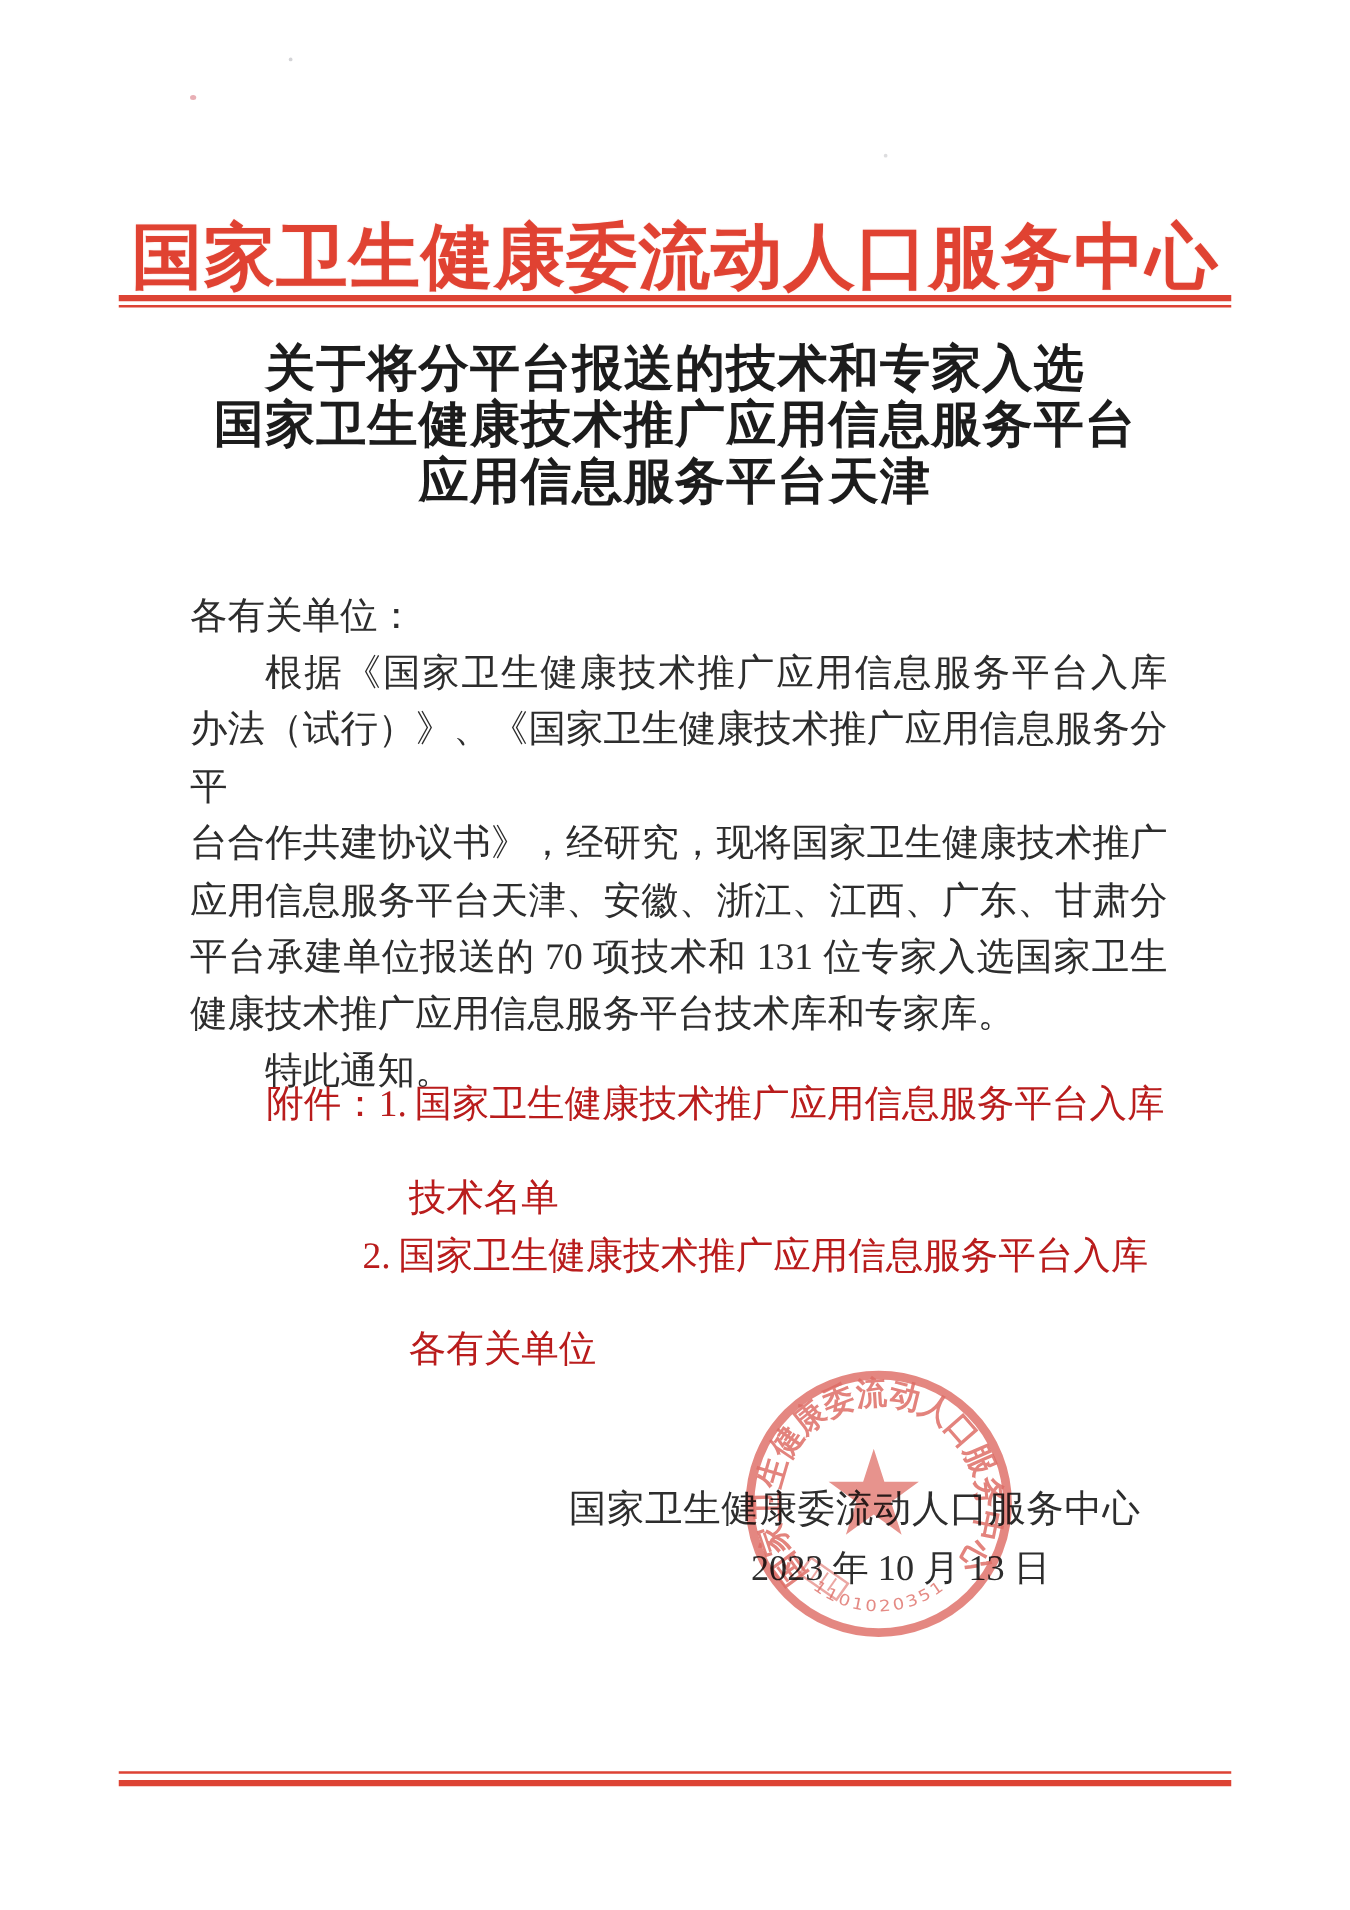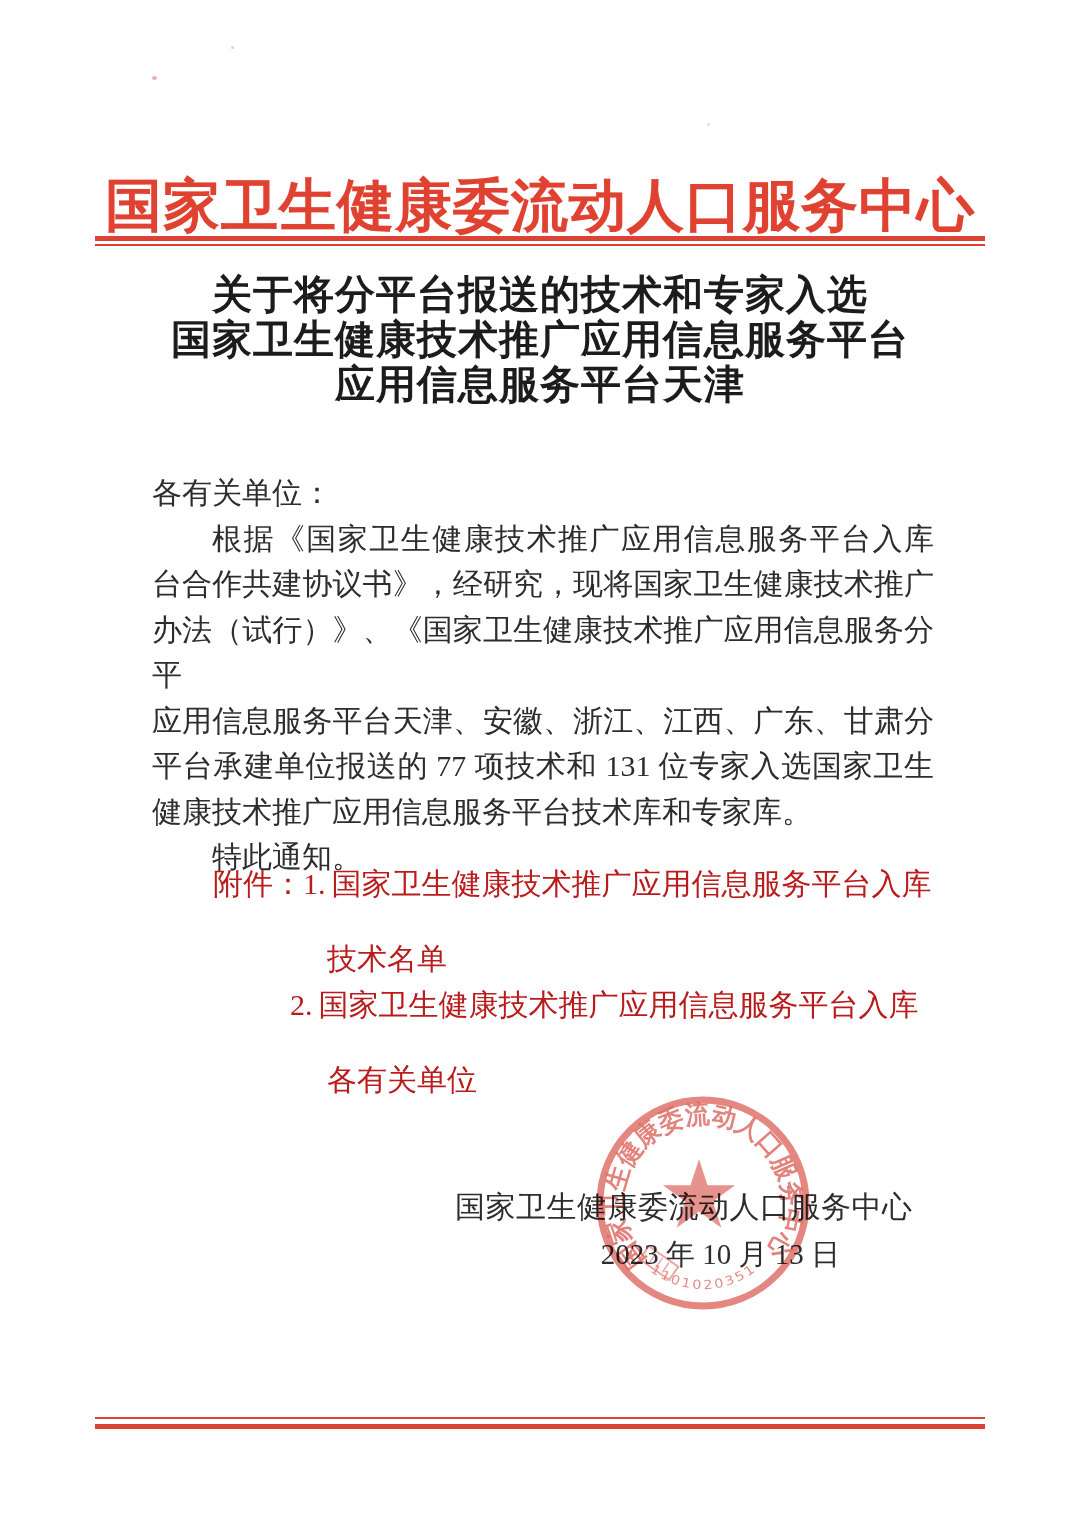--- a/index.html
+++ b/index.html
@@ -83,24 +83,24 @@
 
 <div class="abs doc-title">
   <div>关于将分平台报送的技术和专家入选</div>
   <div>国家卫生健康技术推广应用信息服务平台</div>
   <div>应用信息服务平台天津</div>
 </div>
 
 <div class="abs body-block">
   <div class="plain">各有关单位：</div>
   <div class="jline indent">根据《国家卫生健康技术推广应用信息服务平台入库</div>
+  <div class="jline">办法（试行）》、《国家卫生健康技术推广应用信息服务分平</div>
   <div class="jline">台合作共建协议书》，经研究，现将国家卫生健康技术推广</div>
-  <div class="jline">办法（试行）》、《国家卫生健康技术推广应用信息服务分平</div>
   <div class="jline">应用信息服务平台天津、安徽、浙江、江西、广东、甘肃分</div>
-  <div class="jline">平台承建单位报送的 77 项技术和 131 位专家入选国家卫生</div>
+  <div class="jline">平台承建单位报送的 70 项技术和 131 位专家入选国家卫生</div>
   <div class="plain">健康技术推广应用信息服务平台技术库和专家库。</div>
   <div class="plain indent">特此通知。</div>
 </div>
 
 <div class="abs attach-block">
   <div><span>附件：</span><span class="attach-num">1.</span><span>国家卫生健康技术推广应用信息服务平台入库</span></div>
   <div class="attach-wrap1">技术名单</div>
   <div class="attach-wrap2"><span class="attach-num">2.</span><span>国家卫生健康技术推广应用信息服务平台入库</span></div>
   <div class="attach-wrap1">各有关单位</div>
 </div>

